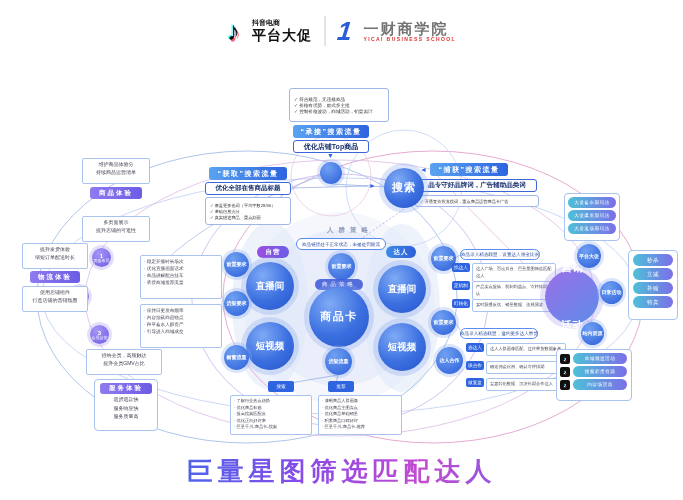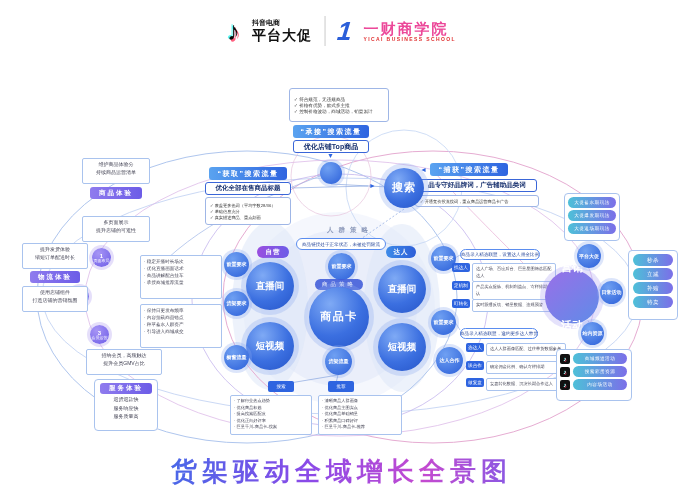--- a/index.html
+++ b/index.html
@@ -8,21 +8,21 @@
   .abs{position:absolute;box-sizing:border-box;}
   svg.bg{position:absolute;left:0;top:0;}
   
   #header{position:absolute;top:16px;left:50%;transform:translateX(-50%);display:flex;align-items:center;gap:12px;}
   .dnote{font-size:26px;color:#0a0a0a;line-height:1;text-shadow:1.5px 1.5px 0 rgba(254,44,85,.75),-1.5px -1.5px 0 rgba(37,244,238,.75);}
   .dcol{display:flex;flex-direction:column;line-height:1.15;}
   .d1{font-size:7px;font-weight:bold;color:#111;}
   .d2{font-size:14px;font-weight:bold;color:#111;letter-spacing:1px;}
   .hdiv{width:1px;height:30px;background:#c9c9c9;}
   .ylogo{font-size:26px;font-weight:900;color:#2B5FD9;font-style:italic;line-height:1;transform:skewX(-6deg);}
-  .y1{font-size:15px;font-weight:bold;color:#ec4899;letter-spacing:2px;}
+  .y1{font-size:15px;font-weight:bold;color:#737373;letter-spacing:2px;}
   .y2{font-size:5px;color:#E03030;letter-spacing:1.4px;font-weight:bold;}
   
   .band{background:linear-gradient(90deg,#5AA3F0,#2E64E0);color:#fff;font-size:7px;font-weight:bold;
         letter-spacing:1.5px;border-radius:3px;display:flex;align-items:center;justify-content:center;white-space:nowrap;}
   .wbox{background:#fff;border:1px solid #3A66D8;border-radius:3px;color:#17306e;font-weight:bold;
         display:flex;align-items:center;justify-content:center;text-align:center;white-space:nowrap;}
   .chkbox{background:#fff;border:1px solid #9FB6E6;border-radius:3px;color:#333;padding:2px 4px;
         display:flex;flex-direction:column;justify-content:center;gap:1px;}
   .chkbox div{white-space:nowrap;}
   .tinybox{background:#fff;border:1px solid #A9C3EE;border-radius:2px;color:#445;padding:2px 3px;line-height:1.55;}
@@ -296,15 +296,15 @@
     <div>招纳会员，高频触达</div>
     <div>提升会员GMV占比</div>
   </div>
   <div class="abs svc" style="left:94px;top:379px;width:64px;height:52px;">
     <div class="pband" style="width:52px;height:11px;">服务体验</div>
     <div class="it">退货退款快</div>
     <div class="it">服务响应快</div>
     <div class="it">服务质量高</div>
   </div>
 
-  <div id="maintitle">货架驱动全域增长全景图</div>
+  <div id="maintitle">巨量星图筛选匹配达人</div>
 
 </div>
 
 </body></html>

